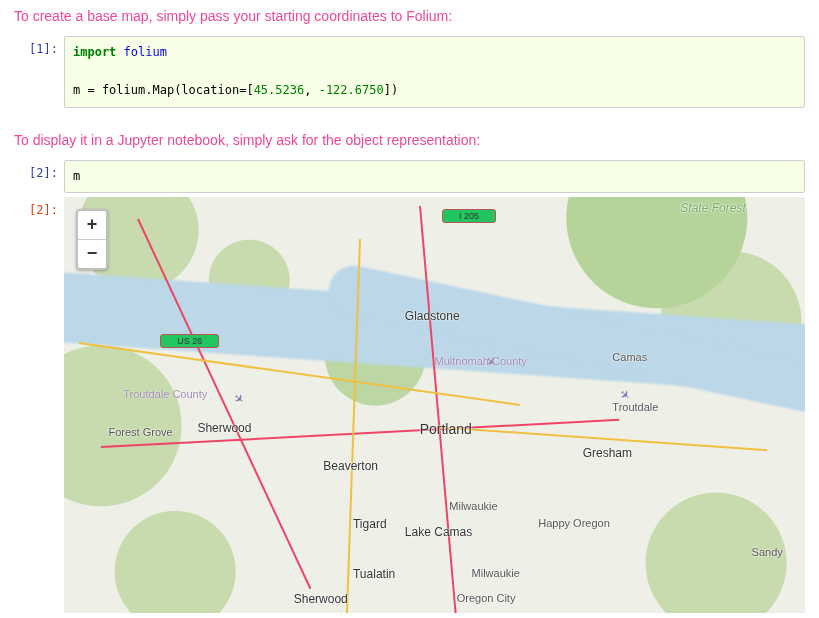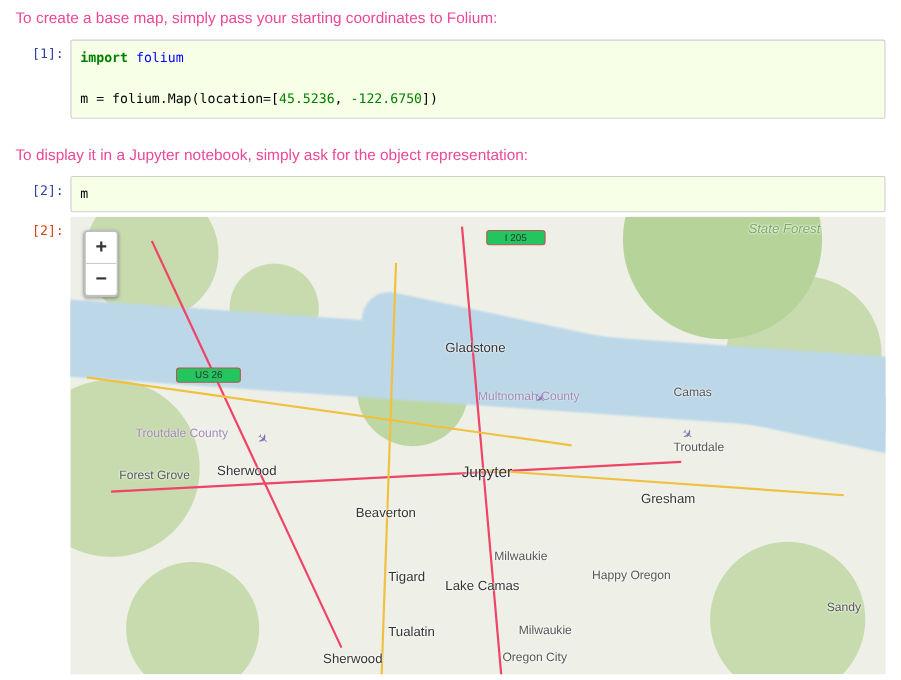--- a/index.html
+++ b/index.html
@@ -186,21 +186,21 @@
       <span class="plane" style="left:75%;top:46%">✈</span>
 
       <div class="city-label italic" style="right:8%;top:1%">State Forest</div>
       <div class="city-label" style="left:46%;top:27%">Gladstone</div>
       <div class="city-label small" style="left:74%;top:37%">Camas</div>
       <div class="county-label" style="left:50%;top:38%">Multnomah County</div>
       <div class="county-label" style="left:8%;top:46%">Troutdale County</div>
       <div class="city-label small" style="left:74%;top:49%">Troutdale</div>
       <div class="city-label small" style="left:6%;top:55%">Forest Grove</div>
       <div class="city-label" style="left:18%;top:54%">Sherwood</div>
-      <div class="city-label" style="left:48%;top:54%;font-size:14px">Jupyter</div>
+      <div class="city-label" style="left:48%;top:54%;font-size:14px">Portland</div>
       <div class="city-label" style="left:35%;top:63%">Beaverton</div>
       <div class="city-label" style="left:70%;top:60%">Gresham</div>
       <div class="city-label small" style="left:52%;top:73%">Milwaukie</div>
       <div class="city-label" style="left:39%;top:77%">Tigard</div>
       <div class="city-label small" style="left:64%;top:77%">Happy Oregon</div>
       <div class="city-label" style="left:46%;top:79%">Lake Camas</div>
       <div class="city-label" style="left:39%;top:89%">Tualatin</div>
       <div class="city-label small" style="right:3%;top:84%">Sandy</div>
       <div class="city-label small" style="left:55%;top:89%">Milwaukie</div>
       <div class="city-label" style="left:31%;top:95%">Sherwood</div>

